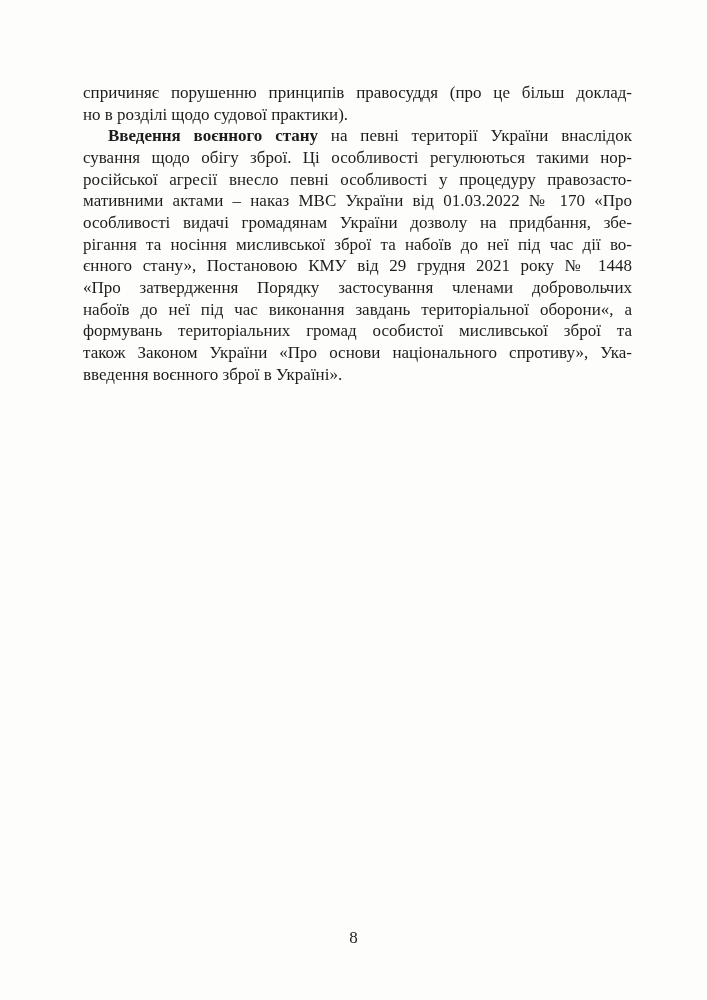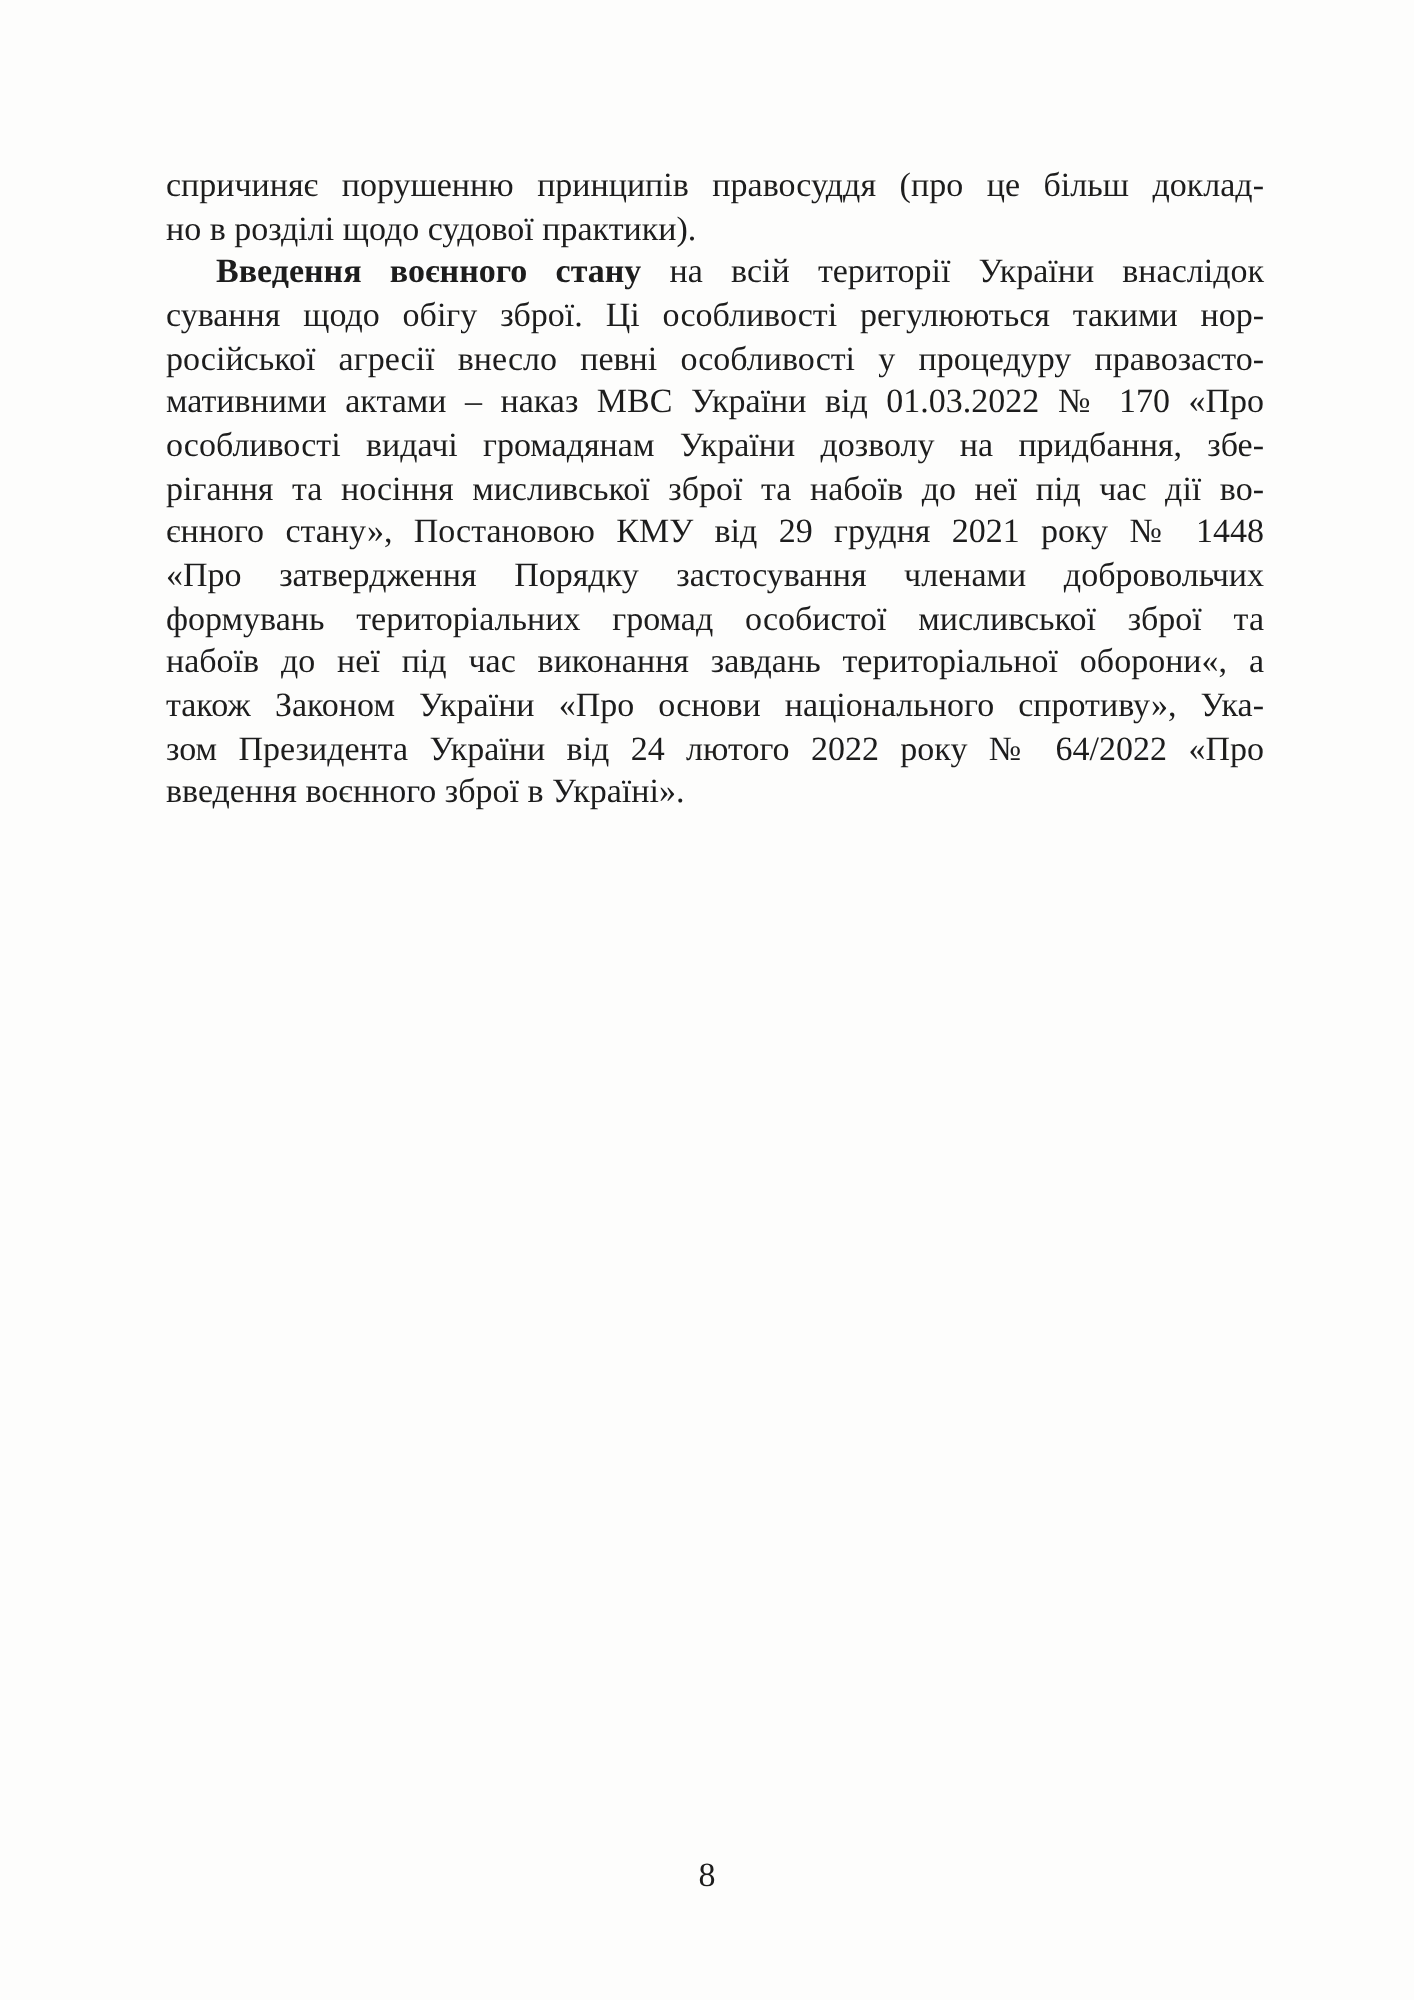--- a/index.html
+++ b/index.html
@@ -56,33 +56,32 @@
   <div class="text-block">
 
     <div class="para">
       <div class="lines">
           <div class="line">спричиняє порушенню принципів правосуддя (про це більш доклад-</div>
           <div class="line">но в розділі щодо судової практики).</div>
         </div>
     </div>
 
     <div class="para">
-      <div class="line lead-line"><span class="bold">Введення воєнного стану</span><span> на всій території України внаслідок</span></div>
+      <div class="line lead-line"><span class="bold">Введення воєнного стану</span><span> на певні території України внаслідок</span></div>
       <div class="lines">
           <div class="line">сування щодо обігу зброї. Ці особливості регулюються такими нор-</div>
           <div class="line">російської агресії внесло певні особливості у процедуру правозасто-</div>
           <div class="line">мативними актами – наказ МВС України від 01.03.2022 № 170 «Про</div>
           <div class="line">особливості видачі громадянам України дозволу на придбання, збе-</div>
           <div class="line">рігання та носіння мисливської зброї та набоїв до неї під час дії во-</div>
           <div class="line">єнного стану», Постановою КМУ від 29 грудня 2021 року № 1448</div>
           <div class="line">«Про затвердження Порядку застосування членами добровольчих</div>
+          <div class="line">набоїв до неї під час виконання завдань територіальної оборони«, а</div>
           <div class="line">формувань територіальних громад особистої мисливської зброї та</div>
-          <div class="line">набоїв до неї під час виконання завдань територіальної оборони«, а</div>
           <div class="line">також Законом України «Про основи національного спротиву», Ука-</div>
-          <div class="line">зом Президента України від 24 лютого 2022 року № 64/2022 «Про</div>
           <div class="line">введення воєнного зброї в Україні».</div>
         </div>
     </div>
 
   </div>
 
   <div class="page-footer">8</div>
 </div>
 
 </body></html>

